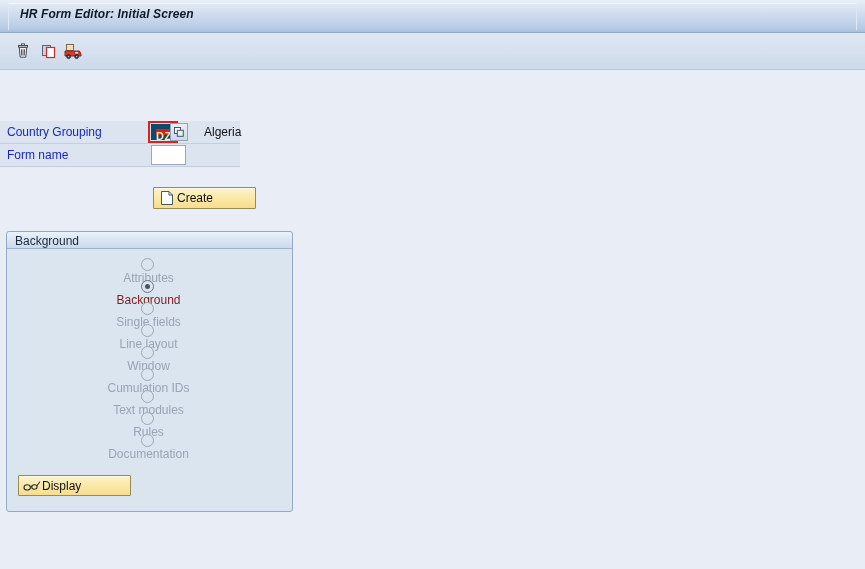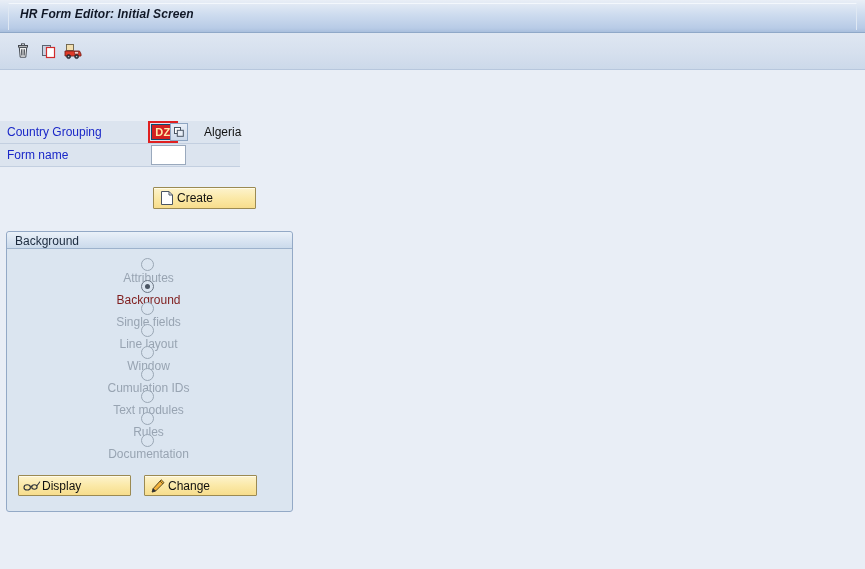--- a/index.html
+++ b/index.html
@@ -137,21 +137,21 @@
     border: 2px solid #e02020;
   }
   #cg-input {
     position: absolute;
     left: 3px;
     top: 3px;
     width: 24px;
     height: 16px;
     box-sizing: border-box;
     background: #d32020;
-    border: 1px solid #0c4a6e;
+    border: 5px solid #0c4a6e;
     color: #ffe9a8;
     font-size: 11px;
     font-weight: bold;
     text-align: center;
     line-height: 14px;
     letter-spacing: 0.5px;
   }
   #cg-matchcode {
     position: absolute;
     left: 170px;
@@ -447,24 +447,14 @@
         <svg width="18" height="12" viewBox="0 0 18 12">
           <ellipse cx="4.2" cy="7.4" rx="3.2" ry="2.6" fill="none" stroke="#2b3038" stroke-width="1.1"></ellipse>
           <ellipse cx="11.4" cy="7" rx="2.7" ry="2.2" fill="none" stroke="#2b3038" stroke-width="1.1"></ellipse>
           <path d="M7.4 6.8 Q9.2 5.4 8.8 7" fill="none" stroke="#2b3038" stroke-width="1"></path>
           <path d="M14 5.6 Q16.2 3 16.8 1.6" fill="none" stroke="#2b3038" stroke-width="1.1"></path>
         </svg>
       </span>
       <span class="btn-label">Display</span>
     </div>
 
-    <div class="sap-btn" id="change-btn">
-      <span class="btn-ico">
-        <svg width="16" height="16" viewBox="0 0 16 16">
-          <path d="M11.2 1.8 L14 4.6 L5.6 13 L2.2 14 L3.2 10.6 Z" fill="#f4b33c" stroke="#5a4a20" stroke-width="1"></path>
-          <path d="M10 3 L12.8 5.8" stroke="#5a4a20" stroke-width="0.9"></path>
-          <path d="M2.2 14 L3.2 10.6 L5.6 13 Z" fill="#2b3038" stroke="#2b3038" stroke-width="0.6"></path>
-        </svg>
-      </span>
-      <span class="btn-label">Change</span>
-    </div>
   </div>
 </div>
 
 </body></html>

